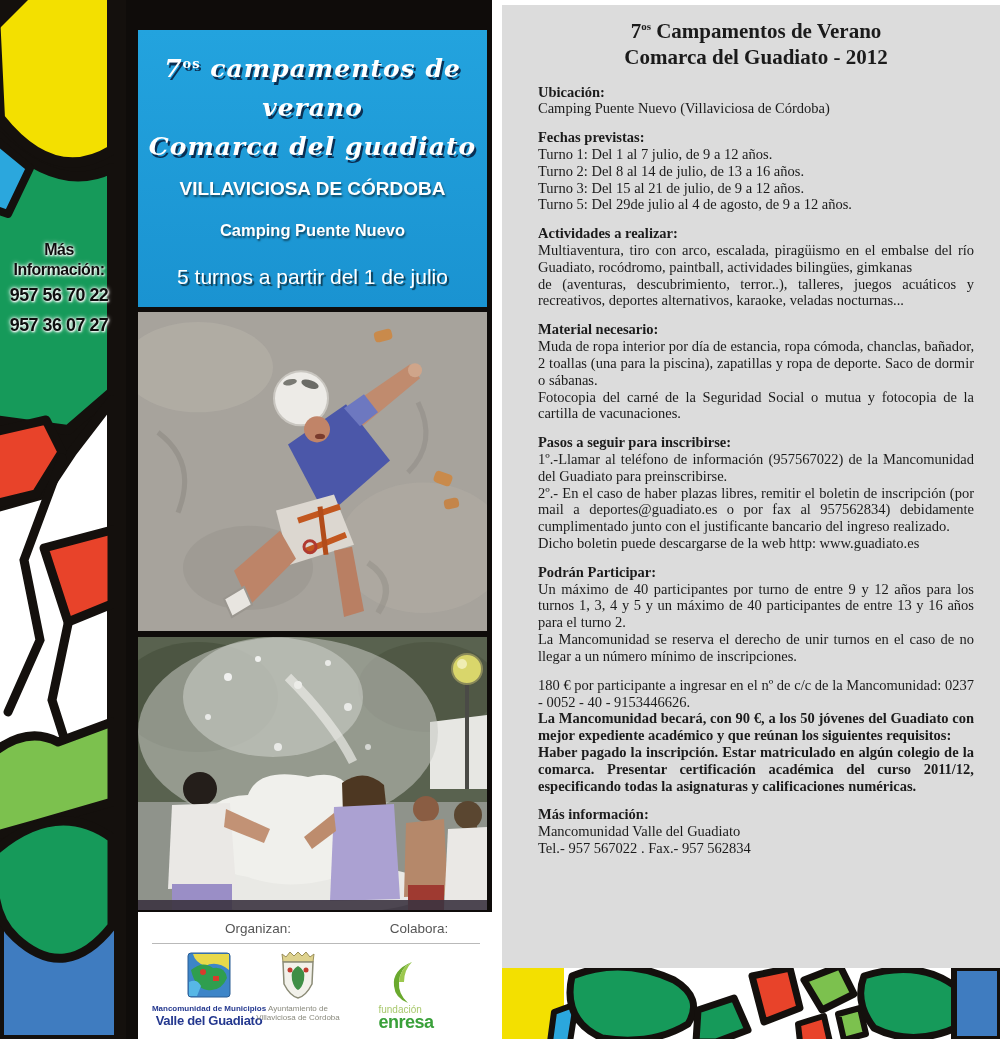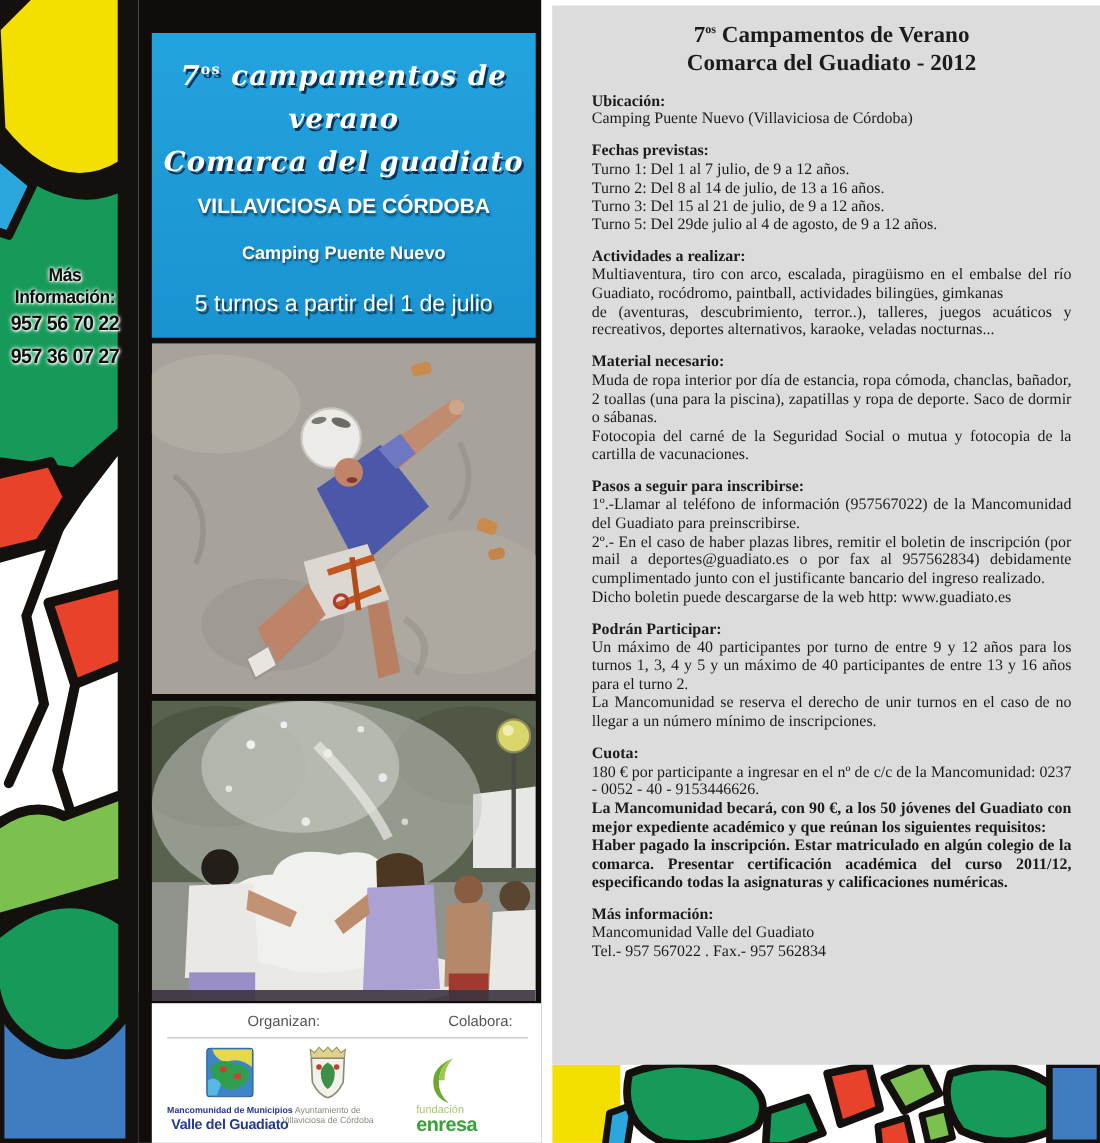--- a/index.html
+++ b/index.html
@@ -36,21 +36,21 @@
   .p-tagline { margin-top:25px; font-size:21px; font-weight:400; text-shadow:2px 2px 1px rgba(0,0,0,.6); }
 
   .photo1 { position:absolute; left:12px; top:312px; width:349px; height:319px; }
   .photo2 { position:absolute; left:12px; top:637px; width:349px; height:273px; }
   .photo1 svg, .photo2 svg, .mosaic-col svg, .r-mosaic svg { display:block; width:100%; height:100%; }
 
   
   .footerbox { position:absolute; left:12px; top:912px; width:354px; height:127px; background:#ffffff; }
   .org-label, .col-label { position:absolute; top:9px; font-size:13.5px; color:#555; }
   .org-label { left:60px; width:120px; text-align:center; }
-  .col-label { left:208px; width:120px; text-align:right; }
+  .col-label { left:221px; width:120px; text-align:center; }
   .footer-rule { position:absolute; top:31px; left:14px; right:12px; height:1px; background:#b9b9b9; }
   .logo-block { position:absolute; text-align:center; }
   .logo-manc { left:5px; top:40px; width:132px; }
   .logo-ayto { left:112px; top:38px; width:96px; }
   .logo-enre { left:202px; top:48px; width:130px;flex-direction:column; }
   .logo-manc .l1 { font-size:8px; font-weight:bold; color:#24388f; margin-top:2px; }
   .logo-manc .l2 { font-size:13px; font-weight:bold; color:#24388f; letter-spacing:-0.3px; }
   .logo-ayto .l1, .logo-ayto .l2 { font-size:8px; color:#8a8a7e; }
   .logo-enre { display:flex; align-items:center; }
   .enre-text { text-align:left; margin-left:2px; }
@@ -272,21 +272,20 @@
         <p>Dicho boletin puede descargarse de la web http: www.guadiato.es</p>
       </div>
 
       <div class="sec">
         <div class="hd">Podrán Participar:</div>
         <p>Un máximo de 40 participantes por turno de entre 9 y 12 años para los turnos 1, 3, 4 y 5 y un máximo de 40 participantes de entre 13 y 16 años para el turno 2.</p>
         <p>La Mancomunidad se reserva el derecho de unir turnos en el caso de no llegar a un número mínimo de inscripciones.</p>
       </div>
 
       <div class="sec">
-        <div class="hd">Cuota:</div>
         <p>180 € por participante a ingresar en el nº de c/c de la Mancomunidad: 0237 - 0052 - 40 - 9153446626.</p>
         <p class="b">La Mancomunidad becará, con 90 €, a los 50 jóvenes del Guadiato con mejor expediente académico y que reúnan los siguientes requisitos:</p>
         <p class="b">Haber pagado la inscripción. Estar matriculado en algún colegio de la comarca. Presentar certificación académica del curso 2011/12, especificando todas la asignaturas y calificaciones numéricas.</p>
       </div>
 
       <div class="sec nojust">
         <div class="hd">Más información:</div>
         <p>Mancomunidad Valle del Guadiato</p>
         <p>Tel.- 957 567022 .  Fax.- 957 562834</p>
       </div>

